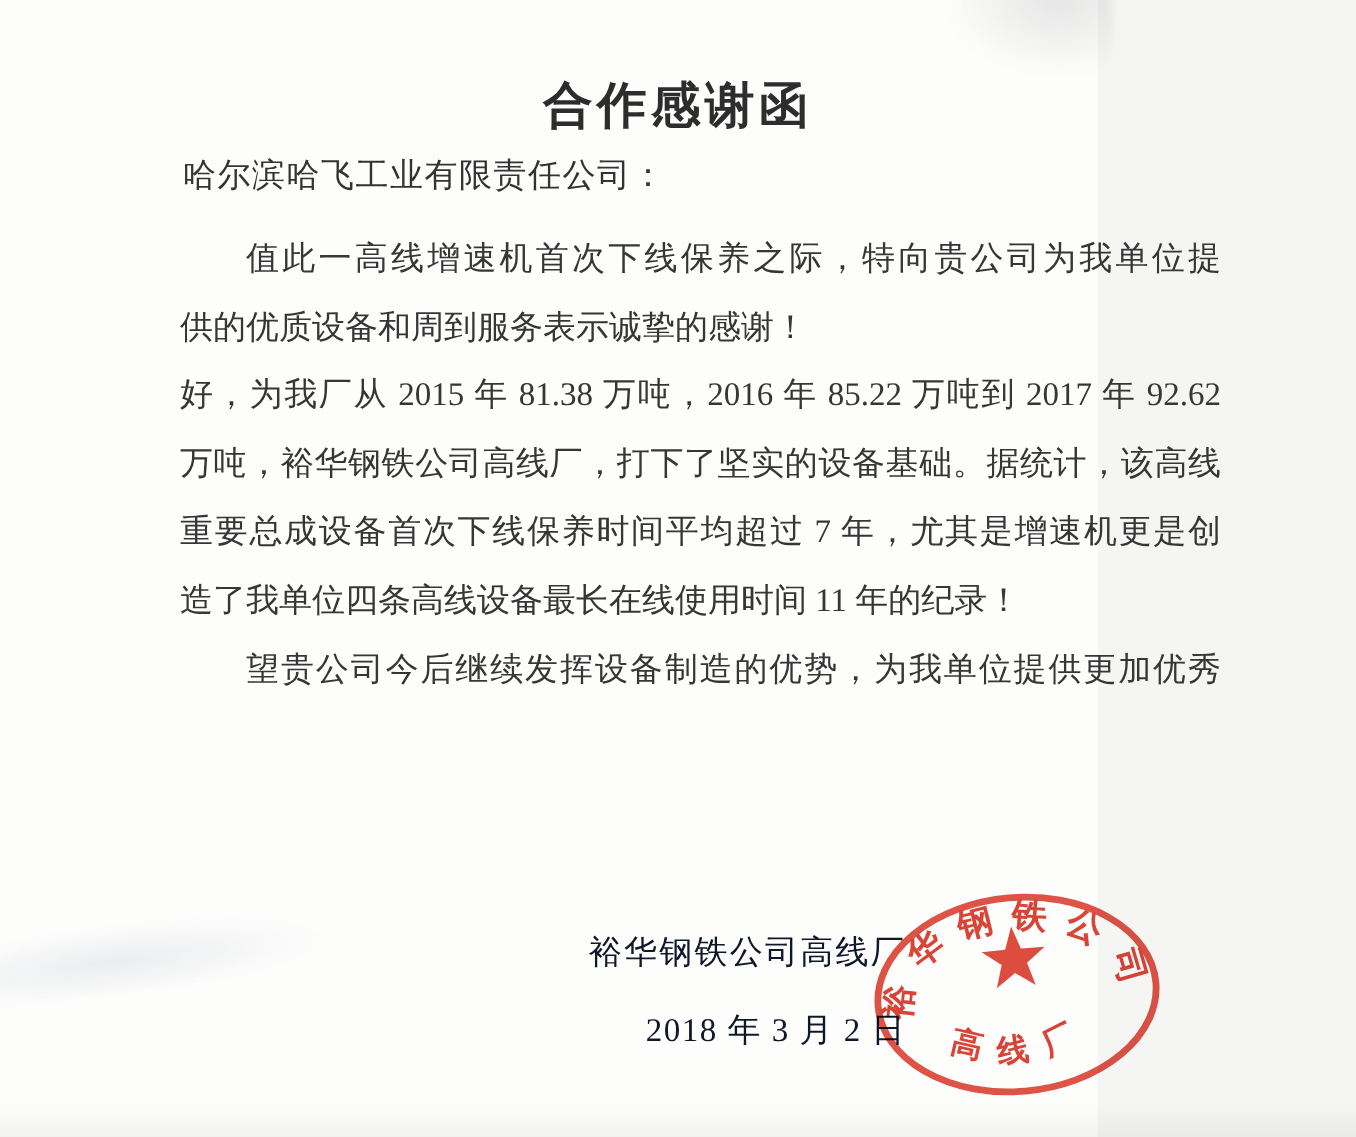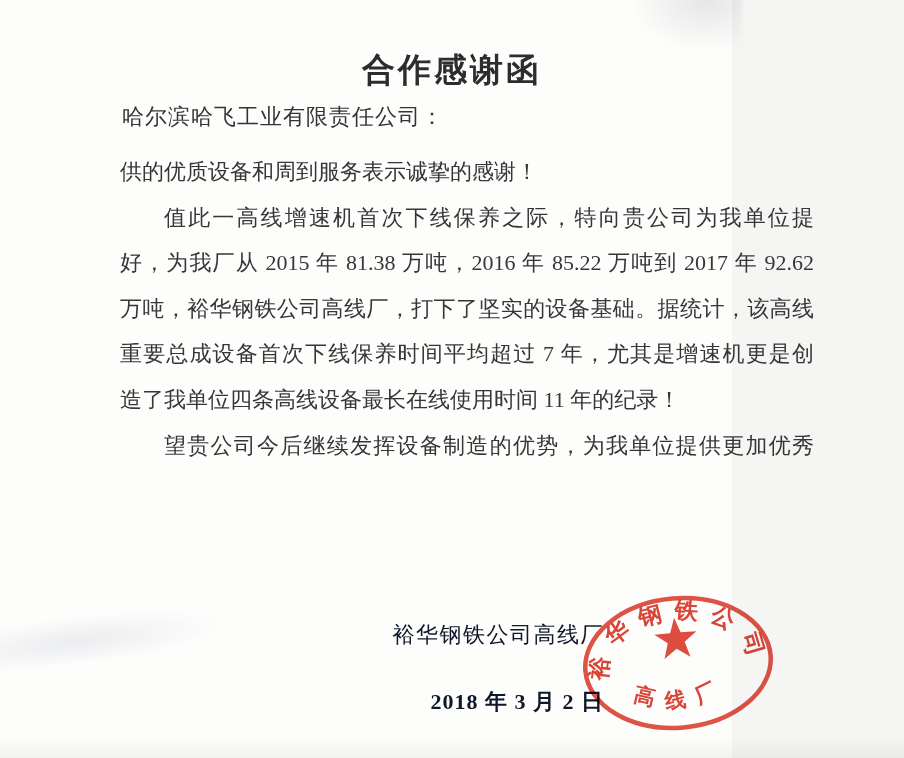--- a/index.html
+++ b/index.html
@@ -47,21 +47,21 @@
     white-space:normal;
     text-align:justify;
     text-align-last:justify;
   }
   .body-line.indent{text-indent:2em;}
   .sig-block{
     position:absolute;right:128px;top:620px;
     text-align:right;color:#0f172a;
   }
   .signature{font-size:22px;letter-spacing:1.5px;}
-  .sig-date{font-size:22px;letter-spacing:1px;margin-top:37px;font-weight:bold;}
+  .sig-date{font-size:22px;letter-spacing:1px;margin-top:22px;}
   .stamp{
     position:absolute;left:577px;top:590px;width:202px;height:146px;
     transform:rotate(-5deg);
     mix-blend-mode:multiply;
     opacity:.92;
   }
   .stamp svg{display:block;width:100%;height:100%;}
 </style>
 </head>
 <body>
@@ -71,22 +71,22 @@
   <div class="smudge-top-right"></div>
   <div class="smudge-left"></div>
   <div class="band-bottom"></div>
 
   <div class="title">合作感谢函</div>
 
   <div class="salutation">哈尔滨哈飞工业有限责任公司：</div>
 
   <div class="body-text">
 
-  <div class="body-line">供的优质设备和周到服务表示诚挚的感谢！</div>
-      <div class="body-line indent fill">值此一高线增速机首次下线保养之际，特向贵公司为我单位提</div>
+  <div class="body-line indent fill">值此一高线增速机首次下线保养之际，特向贵公司为我单位提</div>
+      <div class="body-line">供的优质设备和周到服务表示诚挚的感谢！</div>
       <div class="body-line fill">好，为我厂从 2015 年 81.38 万吨，2016 年 85.22 万吨到 2017 年 92.62</div>
       <div class="body-line fill">万吨，裕华钢铁公司高线厂，打下了坚实的设备基础。据统计，该高线</div>
       <div class="body-line fill">重要总成设备首次下线保养时间平均超过 7 年，尤其是增速机更是创</div>
       <div class="body-line">造了我单位四条高线设备最长在线使用时间 11 年的纪录！</div>
       <div class="body-line indent fill">望贵公司今后继续发挥设备制造的优势，为我单位提供更加优秀</div>
     </div>
 
   <div class="sig-block">
     <div class="signature">裕华钢铁公司高线厂</div>
     <div class="sig-date">2018 年 3 月 2 日</div>

